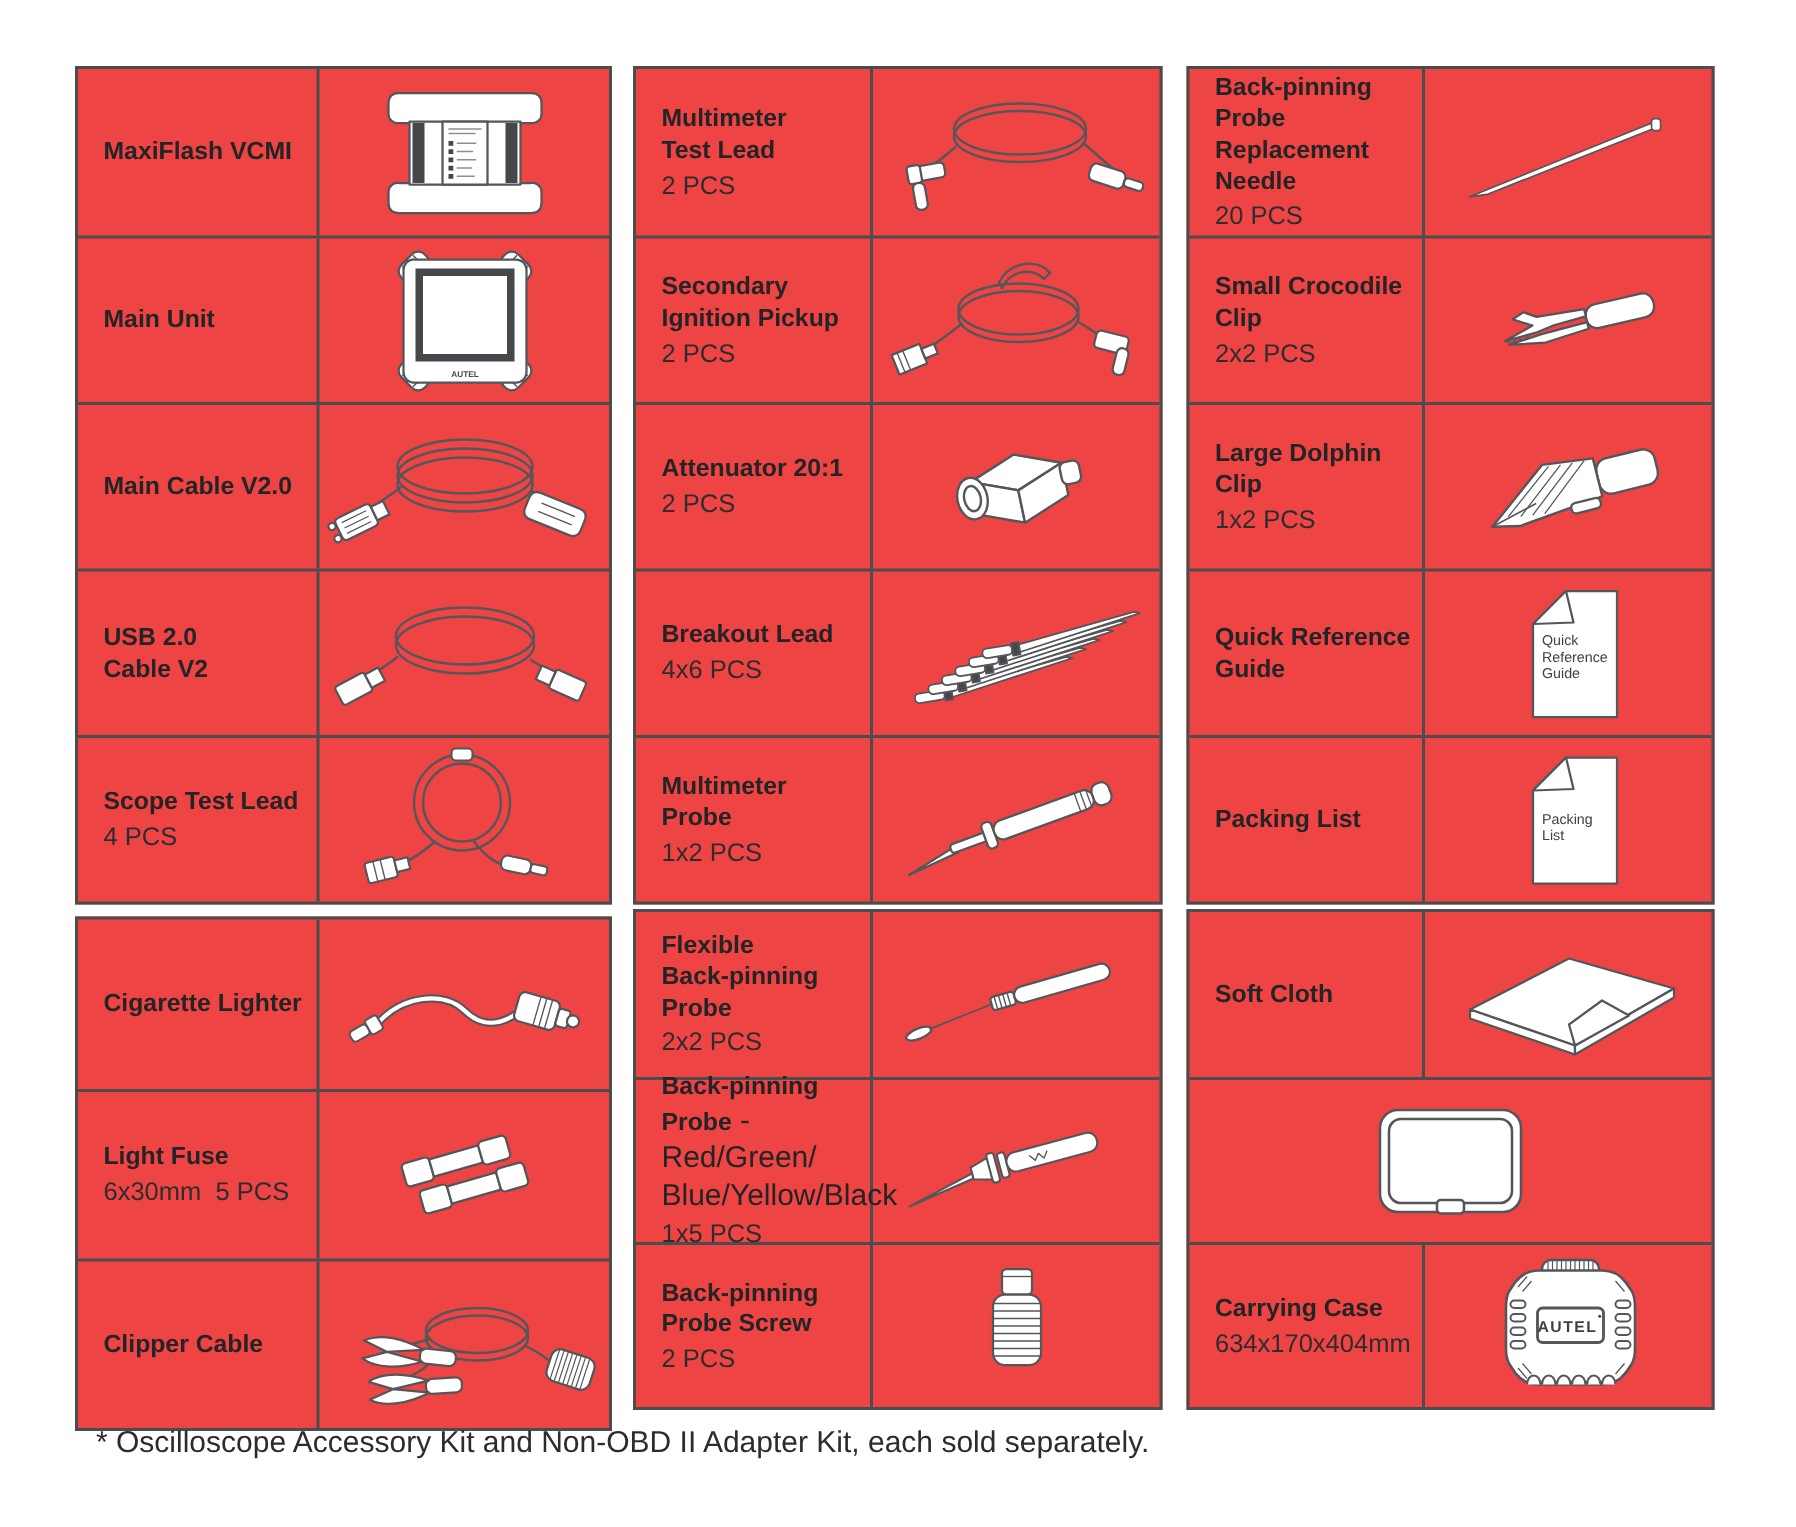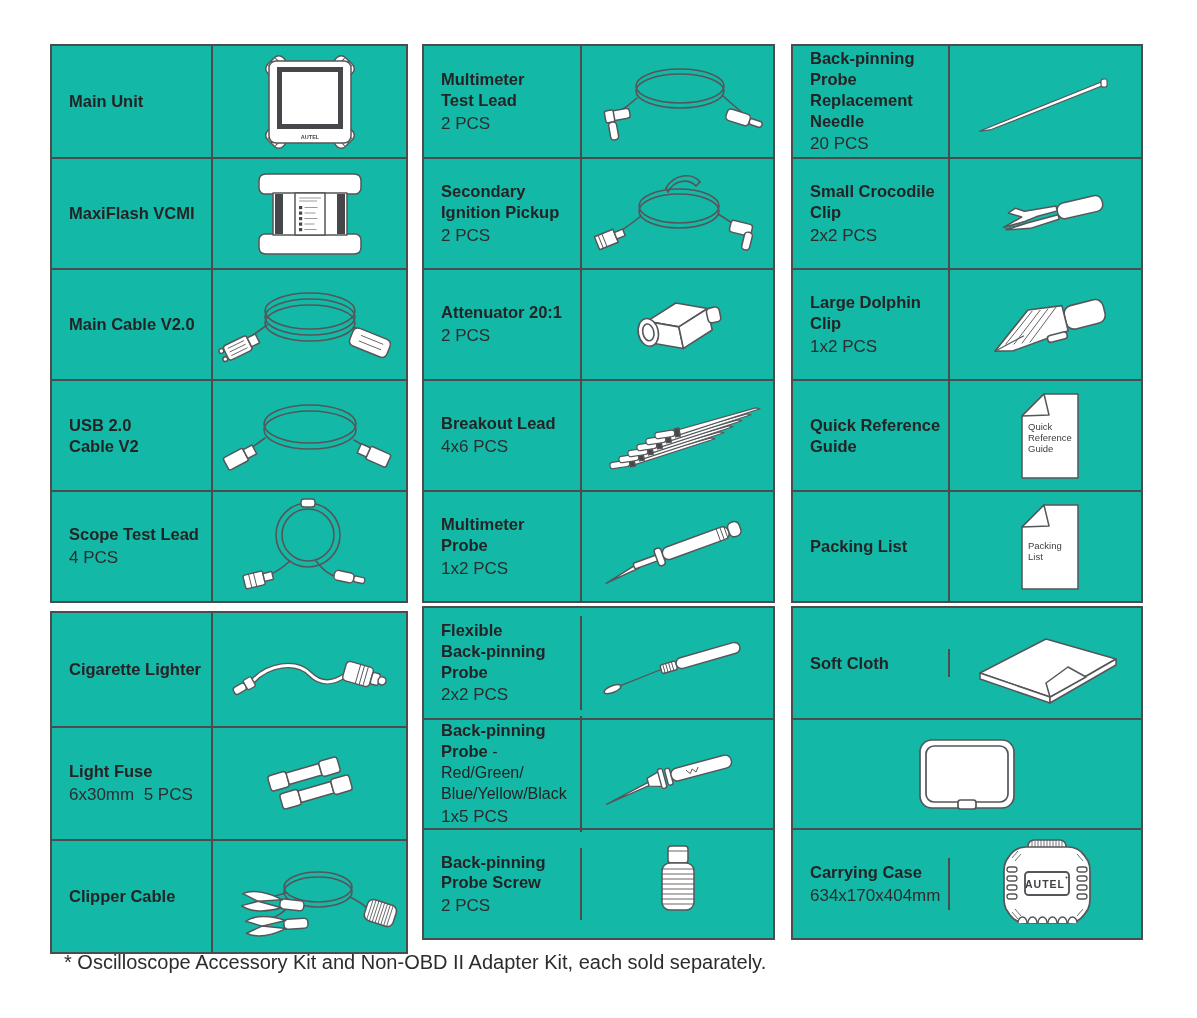--- a/index.html
+++ b/index.html
@@ -2,82 +2,49 @@
 <html><head>
 <meta charset="utf-8">
 <style>
   html,body{margin:0;padding:0;background:#fff;}
   .page{position:relative;width:1197px;height:1018px;background:#fff;overflow:hidden;
         font-family:"Liberation Sans",sans-serif;color:#222325;}
   .col{position:absolute;top:44px;}
   .c1{left:50px;width:358px;}
   .c2{left:422px;width:353px;}
   .c3{left:791px;width:352px;}
-  .tbl{border:2px solid #4b4c4e;background:#14b8a6;}
+  .tbl{border:2px solid #4b4c4e;background:#ef4444;}
   .row{display:flex;box-sizing:border-box;border-top:2px solid #4b4c4e;}
   .row:first-child{border-top:none;}
   .t .row{height:111px;}
   .c1 .b .row{height:113px;}
-  .c2 .b .row,.c3 .b .row{height:110px;align-items:center;}
+  .c2 .b .row,.c3 .b .row{height:110px;}
   .c1 .gap{height:8px;}
   .c2 .gap,.c3 .gap{height:3px;}
   .lc{box-sizing:border-box;border-right:2px solid #4b4c4e;display:flex;flex-direction:column;
       justify-content:center;padding:4px 5px 4px 17px;flex:none;}
   .c1 .lc{width:161px;}
   .c2 .lc{width:158px;}
   .c3 .lc{width:157px;}
   .ic{flex:1;display:flex;align-items:center;justify-content:center;overflow:hidden;}
   .lbl{font-weight:bold;font-size:16.5px;line-height:1.26;white-space:pre-line;color:#232426;}
-  .sfx{font-weight:normal;font-size:16px;}
+  .sfx{font-weight:normal;font-size:20px;}
   .qty{font-size:17px;line-height:1.2;margin-top:3px;white-space:pre-wrap;color:#2c2d2f;}
   .qty:empty{display:none;}
   .footnote{position:absolute;left:64px;top:951px;font-size:20px;color:#2b2c2e;}
   svg{display:block;}
   svg text{font-family:"Liberation Sans",sans-serif;}
 </style>
 </head>
 <body>
 
 <div class="page">
 
   <div class="col c1">
     <div class="tbl t">
-
-      <div class="row">
-        <div class="lc">
-          <div class="lbl"><span>Main Unit</span></div>
-
-        </div>
-        <div class="ic">
-          <svg width="188" height="100" viewBox="0 0 188 100">
-            <g stroke="#55565a" stroke-width="1.5" fill="#fff" stroke-linejoin="round">
-              <g transform="translate(60,14) rotate(-45)">
-                  <rect x="-11" y="-7" width="22" height="14" rx="6"></rect>
-                  <path d="M-5,-6 V6 M0,-7 V7 M5,-6 V6" fill="none" stroke-width="1"></path>
-                </g>
-              <g transform="translate(128,14) rotate(45)">
-                  <rect x="-11" y="-7" width="22" height="14" rx="6"></rect>
-                  <path d="M-5,-6 V6 M0,-7 V7 M5,-6 V6" fill="none" stroke-width="1"></path>
-                </g>
-              <g transform="translate(60,86) rotate(45)">
-                  <rect x="-11" y="-7" width="22" height="14" rx="6"></rect>
-                  <path d="M-5,-6 V6 M0,-7 V7 M5,-6 V6" fill="none" stroke-width="1"></path>
-                </g>
-              <g transform="translate(128,86) rotate(-45)">
-                  <rect x="-11" y="-7" width="22" height="14" rx="6"></rect>
-                  <path d="M-5,-6 V6 M0,-7 V7 M5,-6 V6" fill="none" stroke-width="1"></path>
-                </g>
-              <rect x="53" y="9" width="82" height="82" rx="7"></rect>
-              <rect x="61" y="15" width="66" height="62" fill="#46474a" stroke="none"></rect>
-              <rect x="66" y="20" width="56" height="52" fill="#fff" stroke="none"></rect>
-              <text x="94" y="87" font-size="5.5" text-anchor="middle" font-weight="bold" fill="#46474a" stroke="none">AUTEL</text>
-            </g>
-          </svg>
-        </div>
-      </div>
 
       <div class="row">
         <div class="lc">
           <div class="lbl"><span>MaxiFlash VCMI</span></div>
 
         </div>
         <div class="ic">
           <svg width="188" height="100" viewBox="0 0 188 100">
             <g stroke="#55565a" stroke-width="1.5" fill="#fff" stroke-linejoin="round">
               <path d="M50,10 h88 q7,0 7,7 v7 a6,6 0 0 1 -7,6 h-88 a6,6 0 0 1 -7,-6 v-7 q0,-7 7,-7 z"></path>
@@ -99,20 +66,53 @@
               <g stroke="#8d8e91" stroke-width="0.9" fill="none">
                 <path d="M88.5,43.5 h13 M88.5,49 h11 M88.5,54.5 h13 M88.5,60 h10 M88.5,65.5 h12"></path>
               </g>
             </g>
           </svg>
         </div>
       </div>
 
       <div class="row">
         <div class="lc">
+          <div class="lbl"><span>Main Unit</span></div>
+
+        </div>
+        <div class="ic">
+          <svg width="188" height="100" viewBox="0 0 188 100">
+            <g stroke="#55565a" stroke-width="1.5" fill="#fff" stroke-linejoin="round">
+              <g transform="translate(60,14) rotate(-45)">
+                  <rect x="-11" y="-7" width="22" height="14" rx="6"></rect>
+                  <path d="M-5,-6 V6 M0,-7 V7 M5,-6 V6" fill="none" stroke-width="1"></path>
+                </g>
+              <g transform="translate(128,14) rotate(45)">
+                  <rect x="-11" y="-7" width="22" height="14" rx="6"></rect>
+                  <path d="M-5,-6 V6 M0,-7 V7 M5,-6 V6" fill="none" stroke-width="1"></path>
+                </g>
+              <g transform="translate(60,86) rotate(45)">
+                  <rect x="-11" y="-7" width="22" height="14" rx="6"></rect>
+                  <path d="M-5,-6 V6 M0,-7 V7 M5,-6 V6" fill="none" stroke-width="1"></path>
+                </g>
+              <g transform="translate(128,86) rotate(-45)">
+                  <rect x="-11" y="-7" width="22" height="14" rx="6"></rect>
+                  <path d="M-5,-6 V6 M0,-7 V7 M5,-6 V6" fill="none" stroke-width="1"></path>
+                </g>
+              <rect x="53" y="9" width="82" height="82" rx="7"></rect>
+              <rect x="61" y="15" width="66" height="62" fill="#46474a" stroke="none"></rect>
+              <rect x="66" y="20" width="56" height="52" fill="#fff" stroke="none"></rect>
+              <text x="94" y="87" font-size="5.5" text-anchor="middle" font-weight="bold" fill="#46474a" stroke="none">AUTEL</text>
+            </g>
+          </svg>
+        </div>
+      </div>
+
+      <div class="row">
+        <div class="lc">
           <div class="lbl"><span>Main Cable V2.0</span></div>
 
         </div>
         <div class="ic">
           <svg width="188" height="100" viewBox="0 0 188 100">
             <g stroke="#55565a" stroke-width="1.6" fill="none" stroke-linecap="round">
               <ellipse cx="94" cy="36" rx="45" ry="18"></ellipse>
               <ellipse cx="94" cy="42" rx="45" ry="18"></ellipse>
               <ellipse cx="94" cy="48" rx="45" ry="18"></ellipse>
               <path d="M51,50 C43,56 37,60 31,64"></path>

